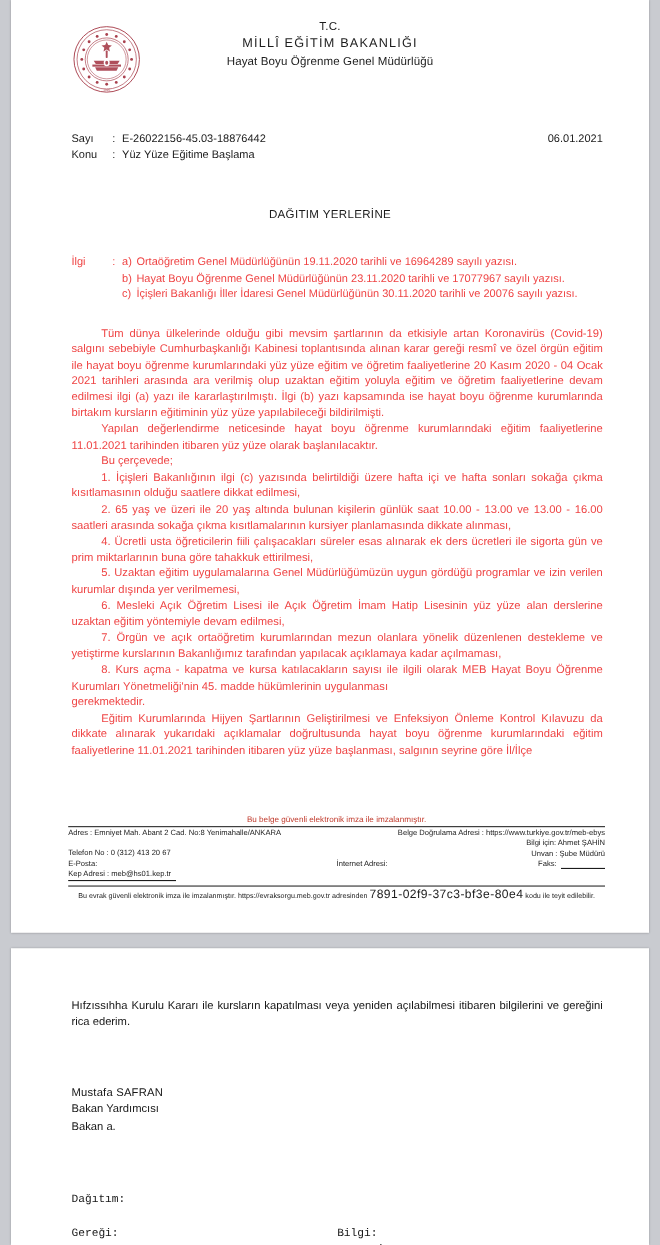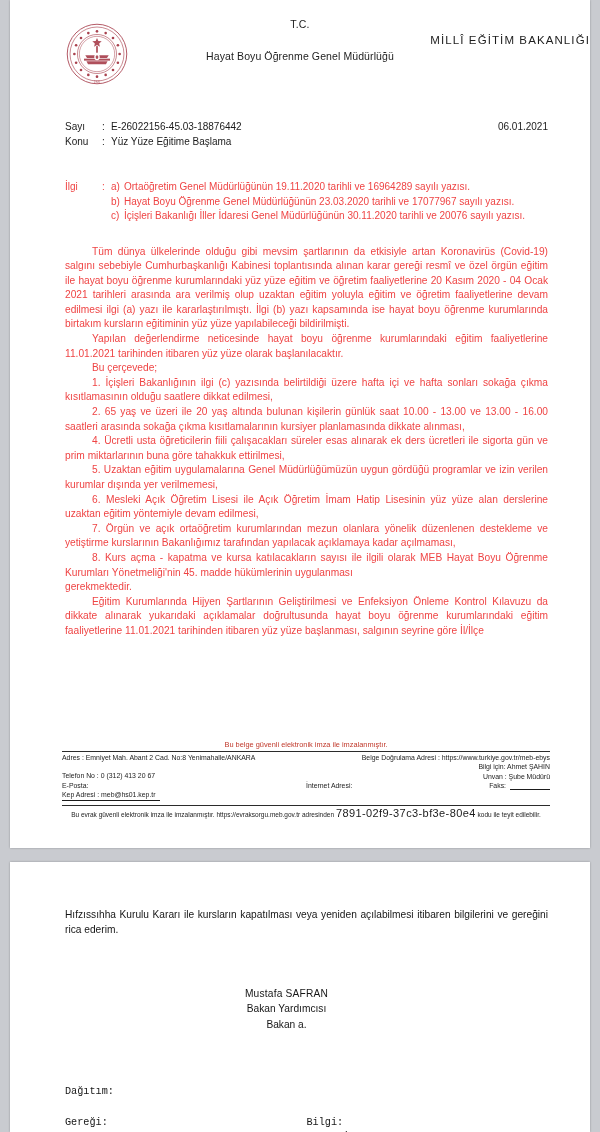--- a/index.html
+++ b/index.html
@@ -60,21 +60,20 @@
   }
   .heading-tc {
     font-size: 10.5px;
     letter-spacing: 0.2px;
     line-height: 15px;
   }
   .heading-ministry {
     font-size: 11.5px;
     letter-spacing: 1.1px;
     line-height: 16px;
-    text-align: right;
   }
   .heading-dept {
     font-size: 10.5px;
     letter-spacing: 0.1px;
     line-height: 16px;
   }
 
   
   .meta {
     position: relative;
@@ -224,21 +223,20 @@
   }
   .p2-para {
     margin: 0;
     font-size: 10.2px;
     line-height: 14.8px;
     text-align: justify;
     text-indent: 0;
   }
   .signature {
     margin-top: 48px;
-    text-align: center;
     font-size: 10.2px;
     line-height: 15.5px;
     color: #161616;
     padding-right: 40px;
   }
   .sig-name { letter-spacing: 0.2px; }
   .dist {
     margin-top: 52px;
     font-size: 10.2px;
     line-height: 15px;
@@ -313,34 +311,35 @@
         <span class="meta-val">E-26022156-45.03-18876442</span>
       </div>
       <div class="meta-row">
         <span class="meta-key">Konu</span>
         <span class="meta-colon">:</span>
         <span class="meta-val">Yüz Yüze Eğitime Başlama</span>
       </div>
       <div class="meta-date">06.01.2021</div>
     </div>
 
+    <div class="addressee">DAĞITIM YERLERİNE</div>
 
     <div class="body-area">
 
       <div class="ilgi">
         <span class="ilgi-label">İlgi</span>
         <div class="ilgi-list">
           <div class="ilgi-item">
             <span class="ilgi-colon">:</span>
             <span class="ilgi-marker">a)</span>
             <span class="ilgi-text">Ortaöğretim Genel Müdürlüğünün 19.11.2020 tarihli ve 16964289 sayılı yazısı.</span>
           </div>
           <div class="ilgi-item cont">
             <span class="ilgi-marker">b)</span>
-            <span class="ilgi-text">Hayat Boyu Öğrenme Genel Müdürlüğünün 23.03.2020 tarihli ve 17077967 sayılı yazısı.</span>
+            <span class="ilgi-text">Hayat Boyu Öğrenme Genel Müdürlüğünün 23.11.2020 tarihli ve 17077967 sayılı yazısı.</span>
           </div>
           <div class="ilgi-item cont">
             <span class="ilgi-marker">c)</span>
             <span class="ilgi-text">İçişleri Bakanlığı İller İdaresi Genel Müdürlüğünün 30.11.2020 tarihli ve 20076 sayılı yazısı.</span>
           </div>
         </div>
       </div>
 
       <p class="para first">Tüm dünya ülkelerinde olduğu gibi mevsim şartlarının da etkisiyle artan Koronavirüs (Covid-19) salgını sebebiyle Cumhurbaşkanlığı Kabinesi toplantısında alınan karar gereği resmî ve özel örgün eğitim ile hayat boyu öğrenme kurumlarındaki yüz yüze eğitim ve öğretim faaliyetlerine 20 Kasım 2020 - 04 Ocak 2021 tarihleri arasında ara verilmiş olup uzaktan eğitim yoluyla eğitim ve öğretim faaliyetlerine devam edilmesi ilgi (a) yazı ile kararlaştırılmıştı. İlgi (b) yazı kapsamında ise hayat boyu öğrenme kurumlarında birtakım kursların eğitiminin yüz yüze yapılabileceği bildirilmişti.</p>
       <p class="para tight">Yapılan değerlendirme neticesinde hayat boyu öğrenme kurumlarındaki eğitim faaliyetlerine 11.01.2021 tarihinden itibaren yüz yüze olarak başlanılacaktır.</p>

